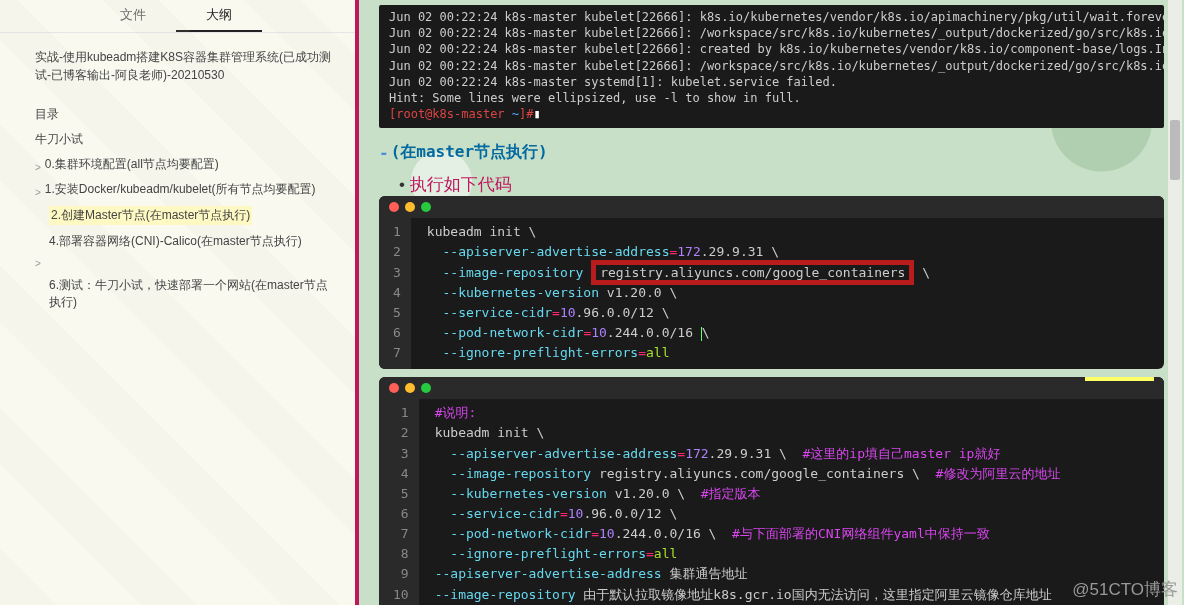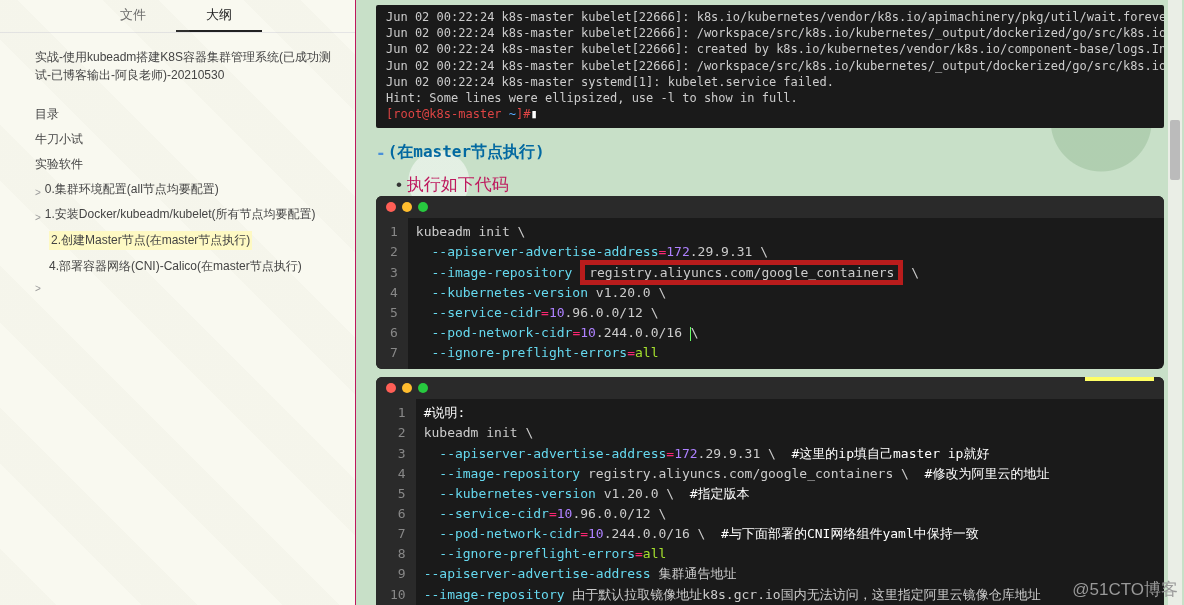--- a/index.html
+++ b/index.html
@@ -1,17 +1,17 @@
 <!DOCTYPE html>
 <html><head>
 <meta charset="utf-8">
 <style>
 html,body{margin:0;padding:0;font-family:"Microsoft YaHei",Arial,sans-serif;font-size:13px;background:#f0f0e8;overflow:hidden}
 .container{display:flex;width:1184px;height:605px;position:relative}
-.sidebar{width:355px;background:#f9f9f0;border-right:1px solid #be185d;padding:0;overflow:hidden;position:relative}
+.sidebar{width:355px;background:#f9f9f0;border-right:4px solid #be185d;padding:0;overflow:hidden;position:relative}
 .sidebar::before{content:"";position:absolute;inset:0;background:repeating-linear-gradient(45deg,rgba(200,200,180,0.08) 0 40px,transparent 40px 100px);pointer-events:none}
 .tabs{display:flex;padding:0 0 0 90px;border-bottom:1px solid #e5e5e5}
 .tab{padding:6px 30px;color:#666;cursor:pointer}
 .tab.active{color:#222;border-bottom:2px solid #222;font-weight:500}
 .outline{padding:15px 20px 0 35px;position:relative;z-index:1}
 .title-line{font-size:12px;color:#444;line-height:1.5;margin-bottom:18px}
 .item{font-size:12px;color:#444;padding:4px 0;cursor:pointer;display:flex;align-items:flex-end}
 .item .chev{color:#999;margin-right:4px;font-size:10px}
 .item.highlight span.txt{background:#fef9c3;padding:1px 2px}
 .item.indent{padding-left:14px}
@@ -28,26 +28,26 @@
 .bullet::before{content:"• ";color:#333}
 .codeblock{background:#1a1a1a;border-radius:6px;overflow:hidden;margin-bottom:8px;position:relative}
 .cb-head{background:#2a2a2a;padding:6px 10px 0}
 .dots{display:flex;gap:6px;padding-bottom:6px}
 .dot{width:10px;height:10px;border-radius:50%}
 .dot.r{background:#ff5f56}.dot.y{background:#ffbd2e}.dot.g{background:#27c93f}
 .lang-tag{position:absolute;right:10px;top:-12px;background:#ffff66;color:#c00;padding:1px 20px;font-size:12px;font-family:Consolas,monospace}
 .cb-body{display:flex;font-family:Consolas,monospace;font-size:13px;line-height:1.55}
 .gutter{background:#2a2a2a;color:#888;text-align:right;padding:4px 10px 6px 14px;user-select:none}
 .gutter div{min-height:1.55em}
-.code{color:#ccc;padding:4px 8px 6px;flex:1;white-space:pre}
+.code{color:#ccc;padding:4px 16px 6px;flex:1;white-space:pre}
 .kw{color:#66d9ef}
 .op{color:#f92672}
 .num{color:#ae81ff}
 .str{color:#a6e22e}
-.cmt{color:#ffffff}
+.cmt{color:#d946ef}
 .boxed{border:5px solid #b91c1c;padding:0 4px}
 .cursor{display:inline-block;width:1px;height:14px;background:#6f6;vertical-align:middle}
 .scrollbar{position:absolute;right:2px;top:0;width:14px;height:100%;background:rgba(240,240,235,0.85);z-index:2}
 .thumb{position:absolute;right:2px;width:10px;background:#bbb;border-radius:2px}
 .watermark{position:absolute;right:6px;bottom:4px;color:#999;font-size:17px;z-index:3}
 </style>
 </head>
 <body>
 
 <div class="container">
@@ -59,38 +59,38 @@
     <div class="outline">
       <div class="title-line">实战-使用kubeadm搭建K8S容器集群管理系统(已成功测试-已博客输出-阿良老师)-20210530</div>
       <div id="outline-list">
           <div class="item">
             <span class="txt">目录</span>
           </div>
           <div class="item">
             <span class="txt">牛刀小试</span>
           </div>
           <div class="item">
-            <span class="txt">实验软件</span>
-          </div>
-          <div class="item">
             <span class="chev">&gt;</span>
             <span class="txt">0.集群环境配置(all节点均要配置)</span>
           </div>
           <div class="item">
             <span class="chev">&gt;</span>
             <span class="txt">1.安装Docker/kubeadm/kubelet(所有节点均要配置)</span>
           </div>
           <div class="item indent highlight">
             <span class="txt">2.创建Master节点(在master节点执行)</span>
           </div>
           <div class="item indent">
             <span class="txt">4.部署容器网络(CNI)-Calico(在master节点执行)</span>
           </div>
           <div class="item">
             <span class="chev">&gt;</span>
+          </div>
+          <div class="item indent">
+            <span class="txt">6.测试：牛刀小试，快速部署一个网站(在master节点执行)</span>
           </div>
         </div>
     </div>
   </div>
 
   <div class="main">
     <div class="bg-layer"></div>
     <div class="content">
 
       <div class="term" id="term">Jun 02 00:22:24 k8s-master kubelet[22666]: k8s.io/kubernetes/vendor/k8s.io/apimachinery/pkg/util/wait.foreve...

